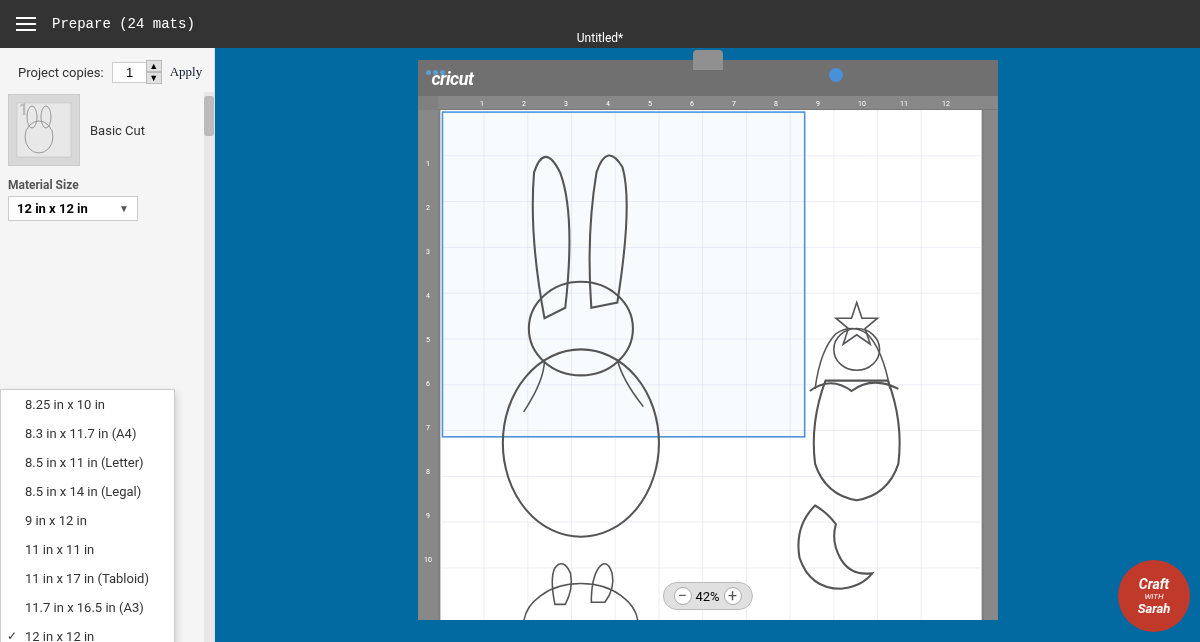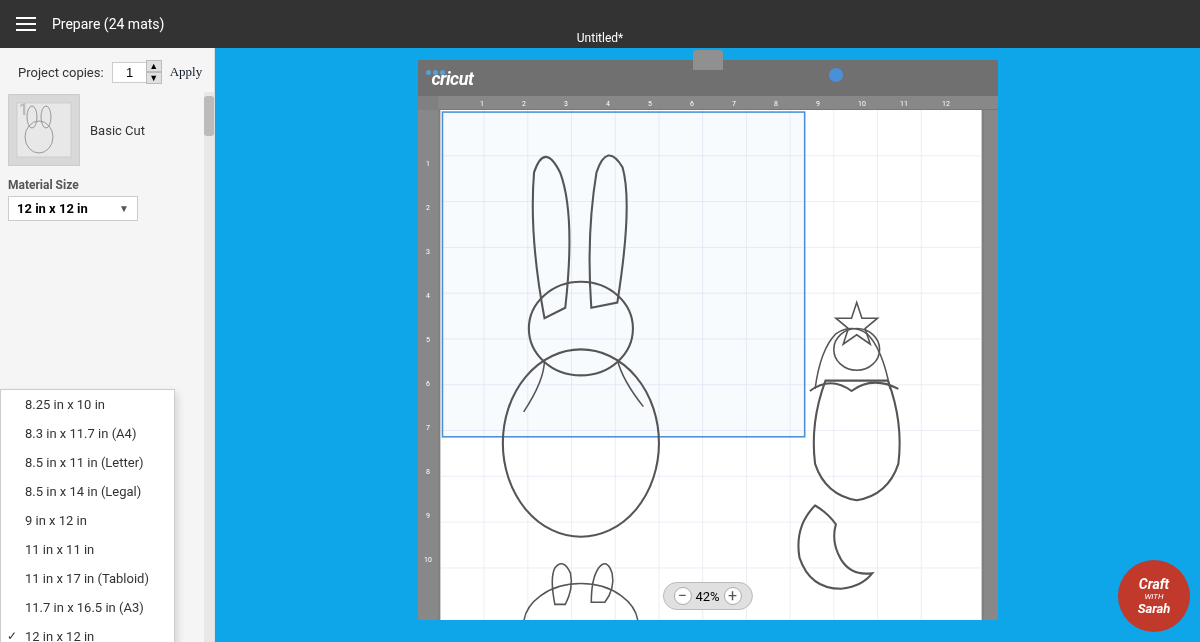--- a/index.html
+++ b/index.html
@@ -148,21 +148,21 @@
       font-size: 12px;
     }
 
     
     .main-canvas {
       position: absolute;
       top: 48px;
       left: 215px;
       right: 0;
       bottom: 0;
-      background: #0ea5e9;
+      background: #0369a1;
       display: flex;
       align-items: center;
       justify-content: center;
     }
 
     
     .cricut-mat-wrapper {
       position: relative;
       margin-top: -10px;
     }
@@ -276,21 +276,21 @@
   </style>
 </head>
 <body>
 
 <div class="header">
   <div class="header-menu-icon">
     <span></span>
       <span></span>
       <span></span>
   </div>
-  <span style="color:white;font-size:14px;">Prepare (24 mats)</span>
+  <span style="color:white;font-size:14px;font-family:Liberation Mono, monospace;">Prepare (24 mats)</span>
   <span class="header-title">Untitled*</span>
 </div>
 
 <div class="left-panel">
 
   <div class="project-copies-row">
     <span class="project-copies-label">Project copies:</span>
     <div style="display:flex;align-items:center;gap:2px;">
       <input class="copies-value" type="text" value="1" style="border: 1px solid rgb(204, 204, 204); padding: 2px 4px; width: 36px; text-align: center; font-size: 13px;">
       <div class="copies-arrows">

